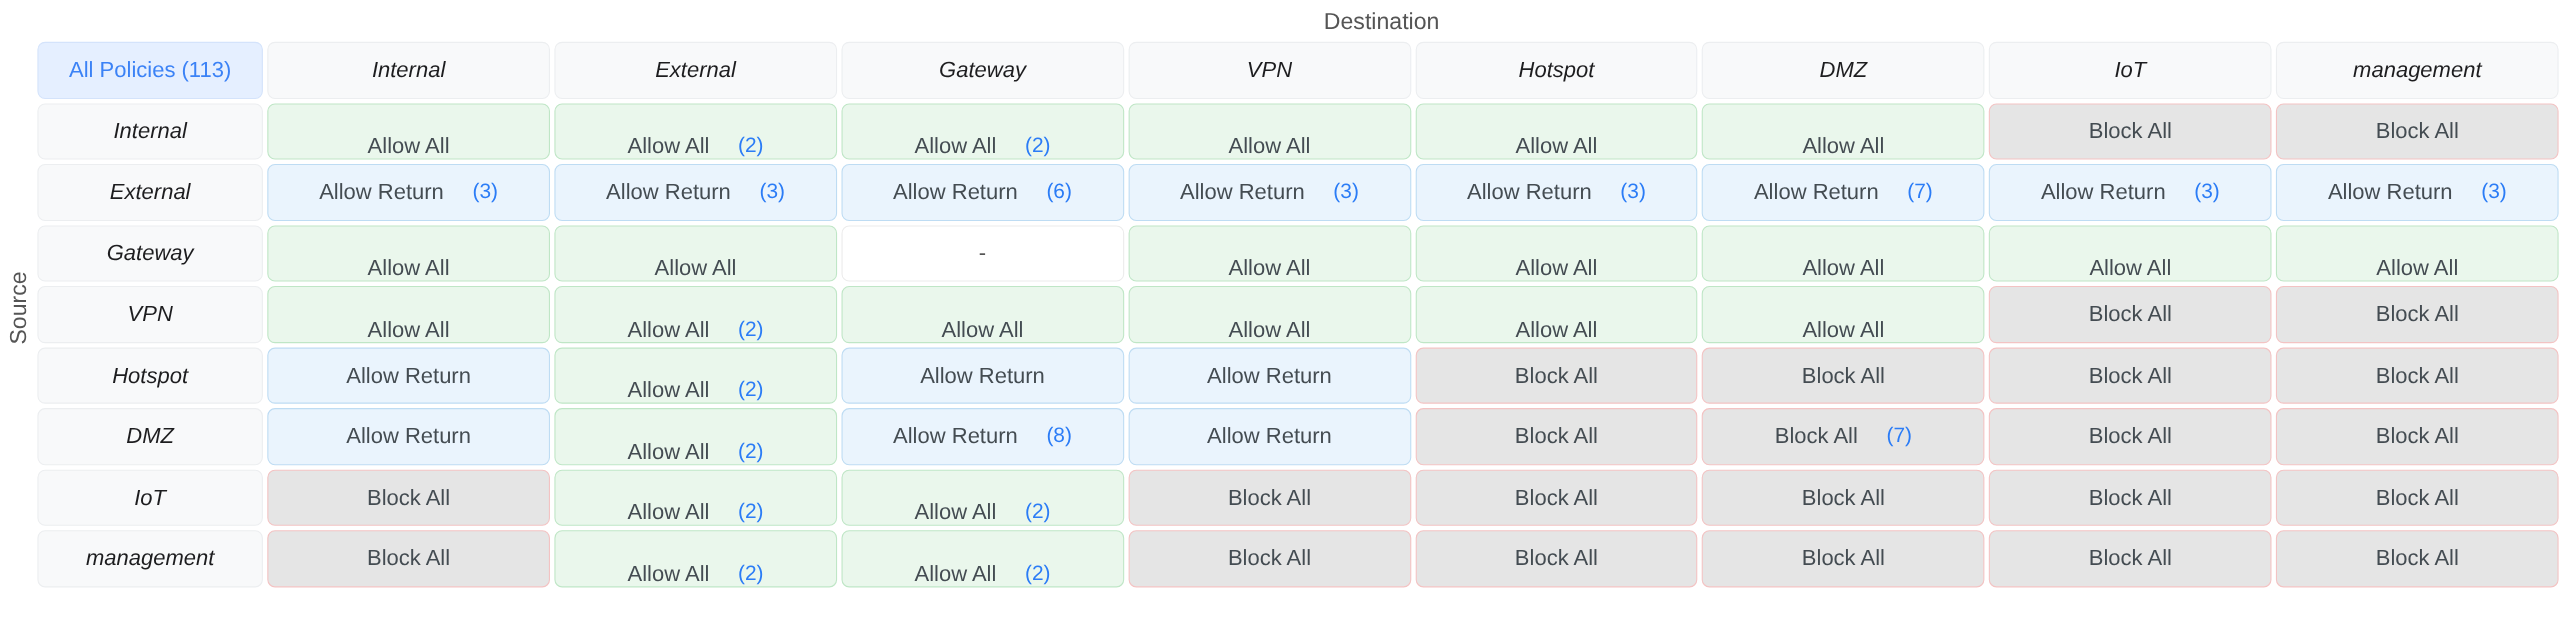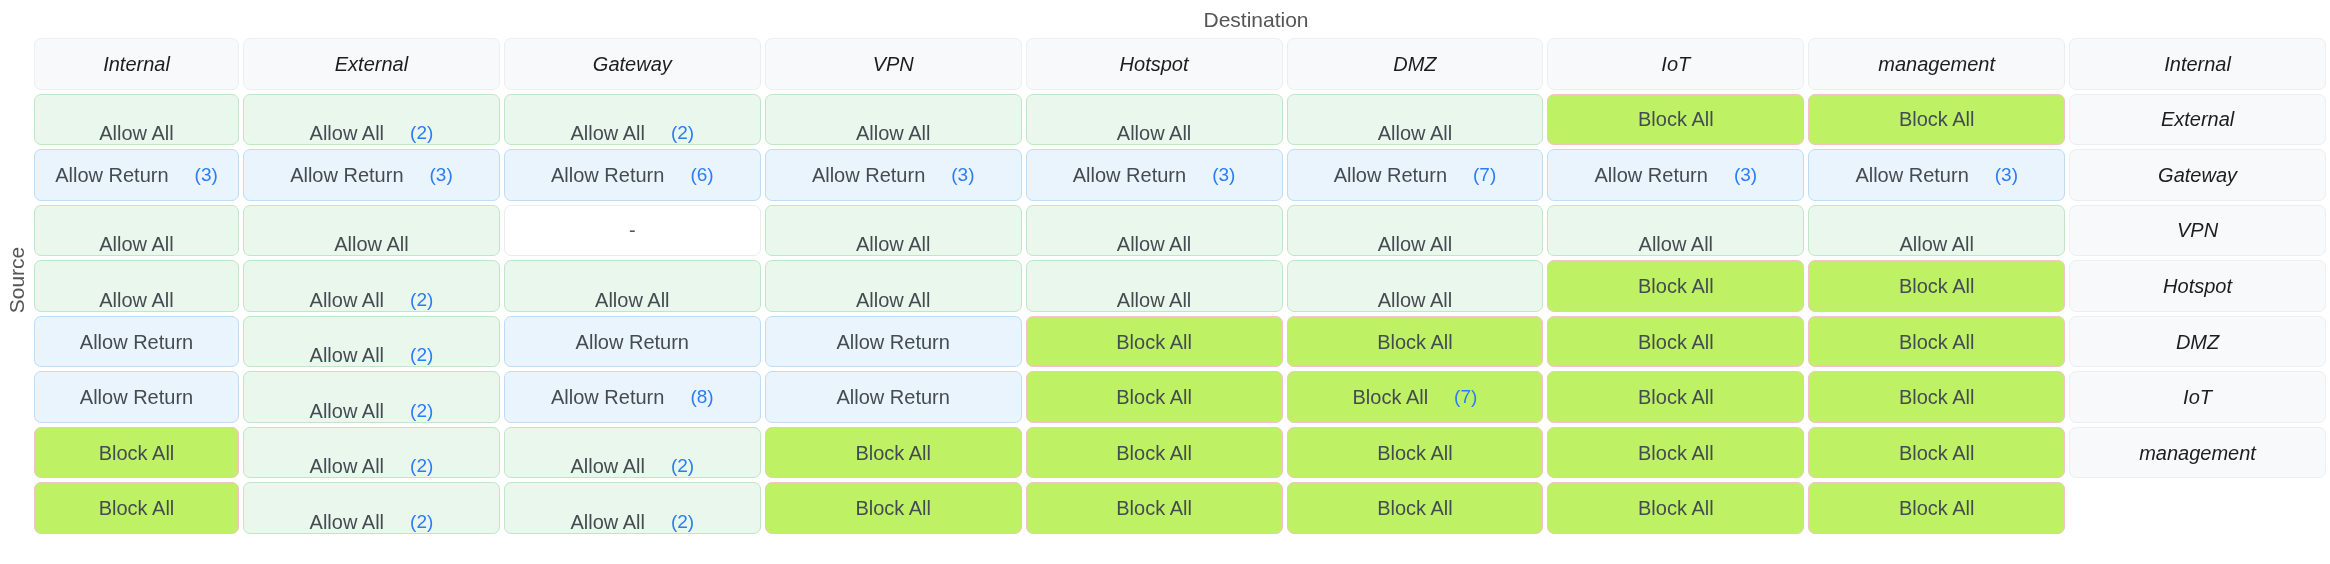--- a/index.html
+++ b/index.html
@@ -101,21 +101,21 @@
     border: 1px solid #bfe6c6;
     color: #444c52;
     align-items: flex-end;
   }
   .cell.ret {
     background: #eaf4fd;
     border: 1px solid #bedcf3;
     color: #444c52;
   }
   .cell.block {
-    background: #bef264;
+    background: #e5e5e5;
     border: 1px solid #f3c3c3;
     color: #444c52;
     justify-content: center;
   }
   .cell.none {
     background: #ffffff;
     border: 1px solid #ececec;
     color: #555;
   }
 
@@ -134,20 +134,21 @@
 
 <div class="matrix-wrap">
 
   <div class="dest-caption">Destination</div>
 
   <div class="src-caption">
     <span>Source</span>
   </div>
 
   <div class="grid" id="grid">
+      <div class="cell corner">All Policies (113)</div>
       <div class="cell colhead">Internal</div>
       <div class="cell colhead">External</div>
       <div class="cell colhead">Gateway</div>
       <div class="cell colhead">VPN</div>
       <div class="cell colhead">Hotspot</div>
       <div class="cell colhead">DMZ</div>
       <div class="cell colhead">IoT</div>
       <div class="cell colhead">management</div>
       <div class="cell rowhead">Internal</div>
       <div class="cell allow">

